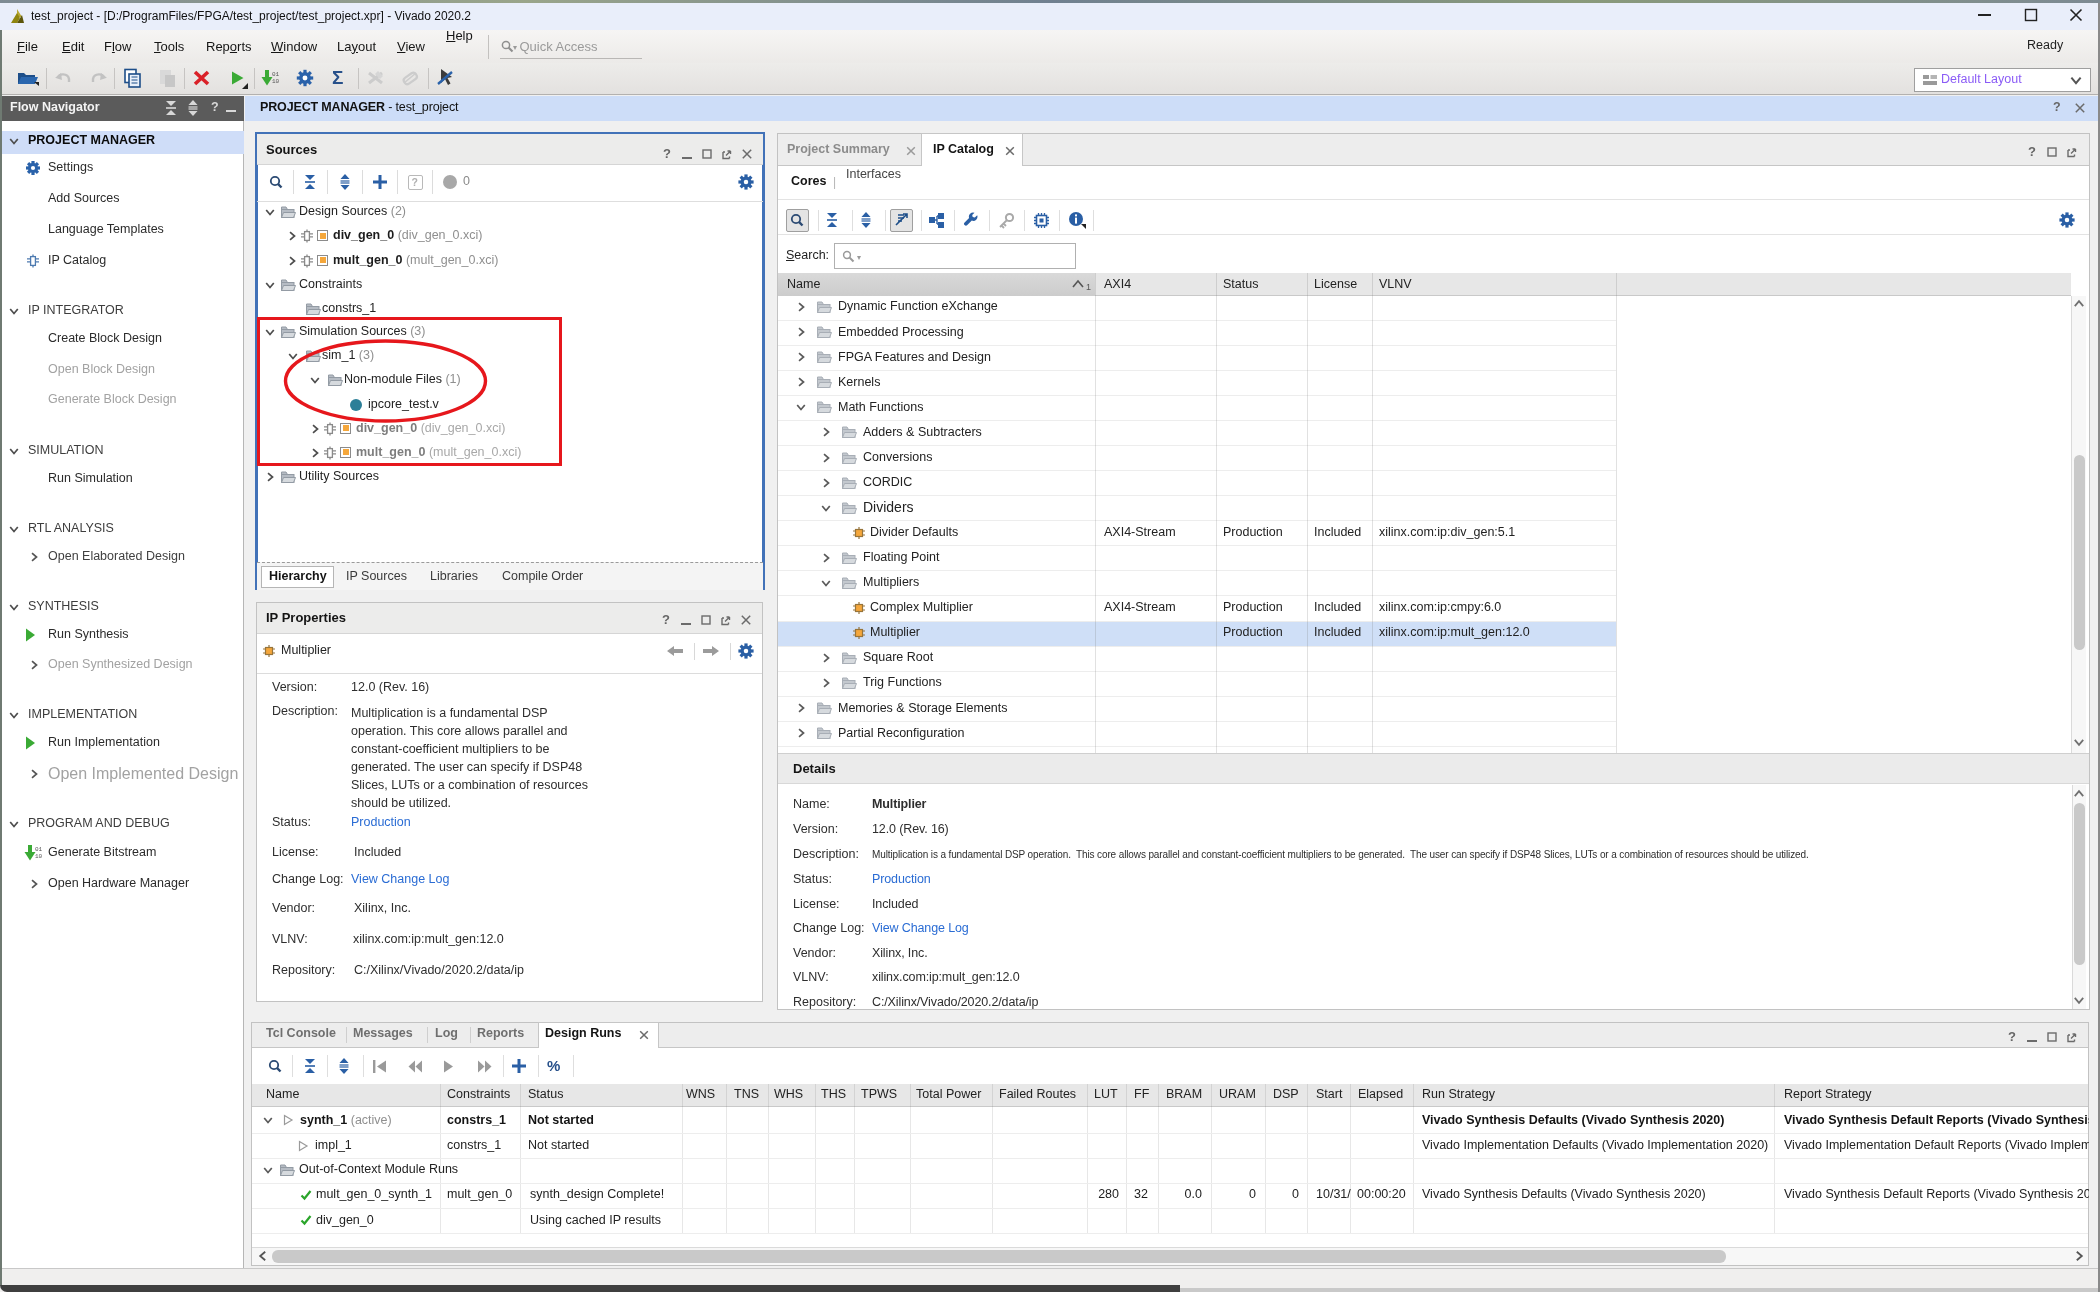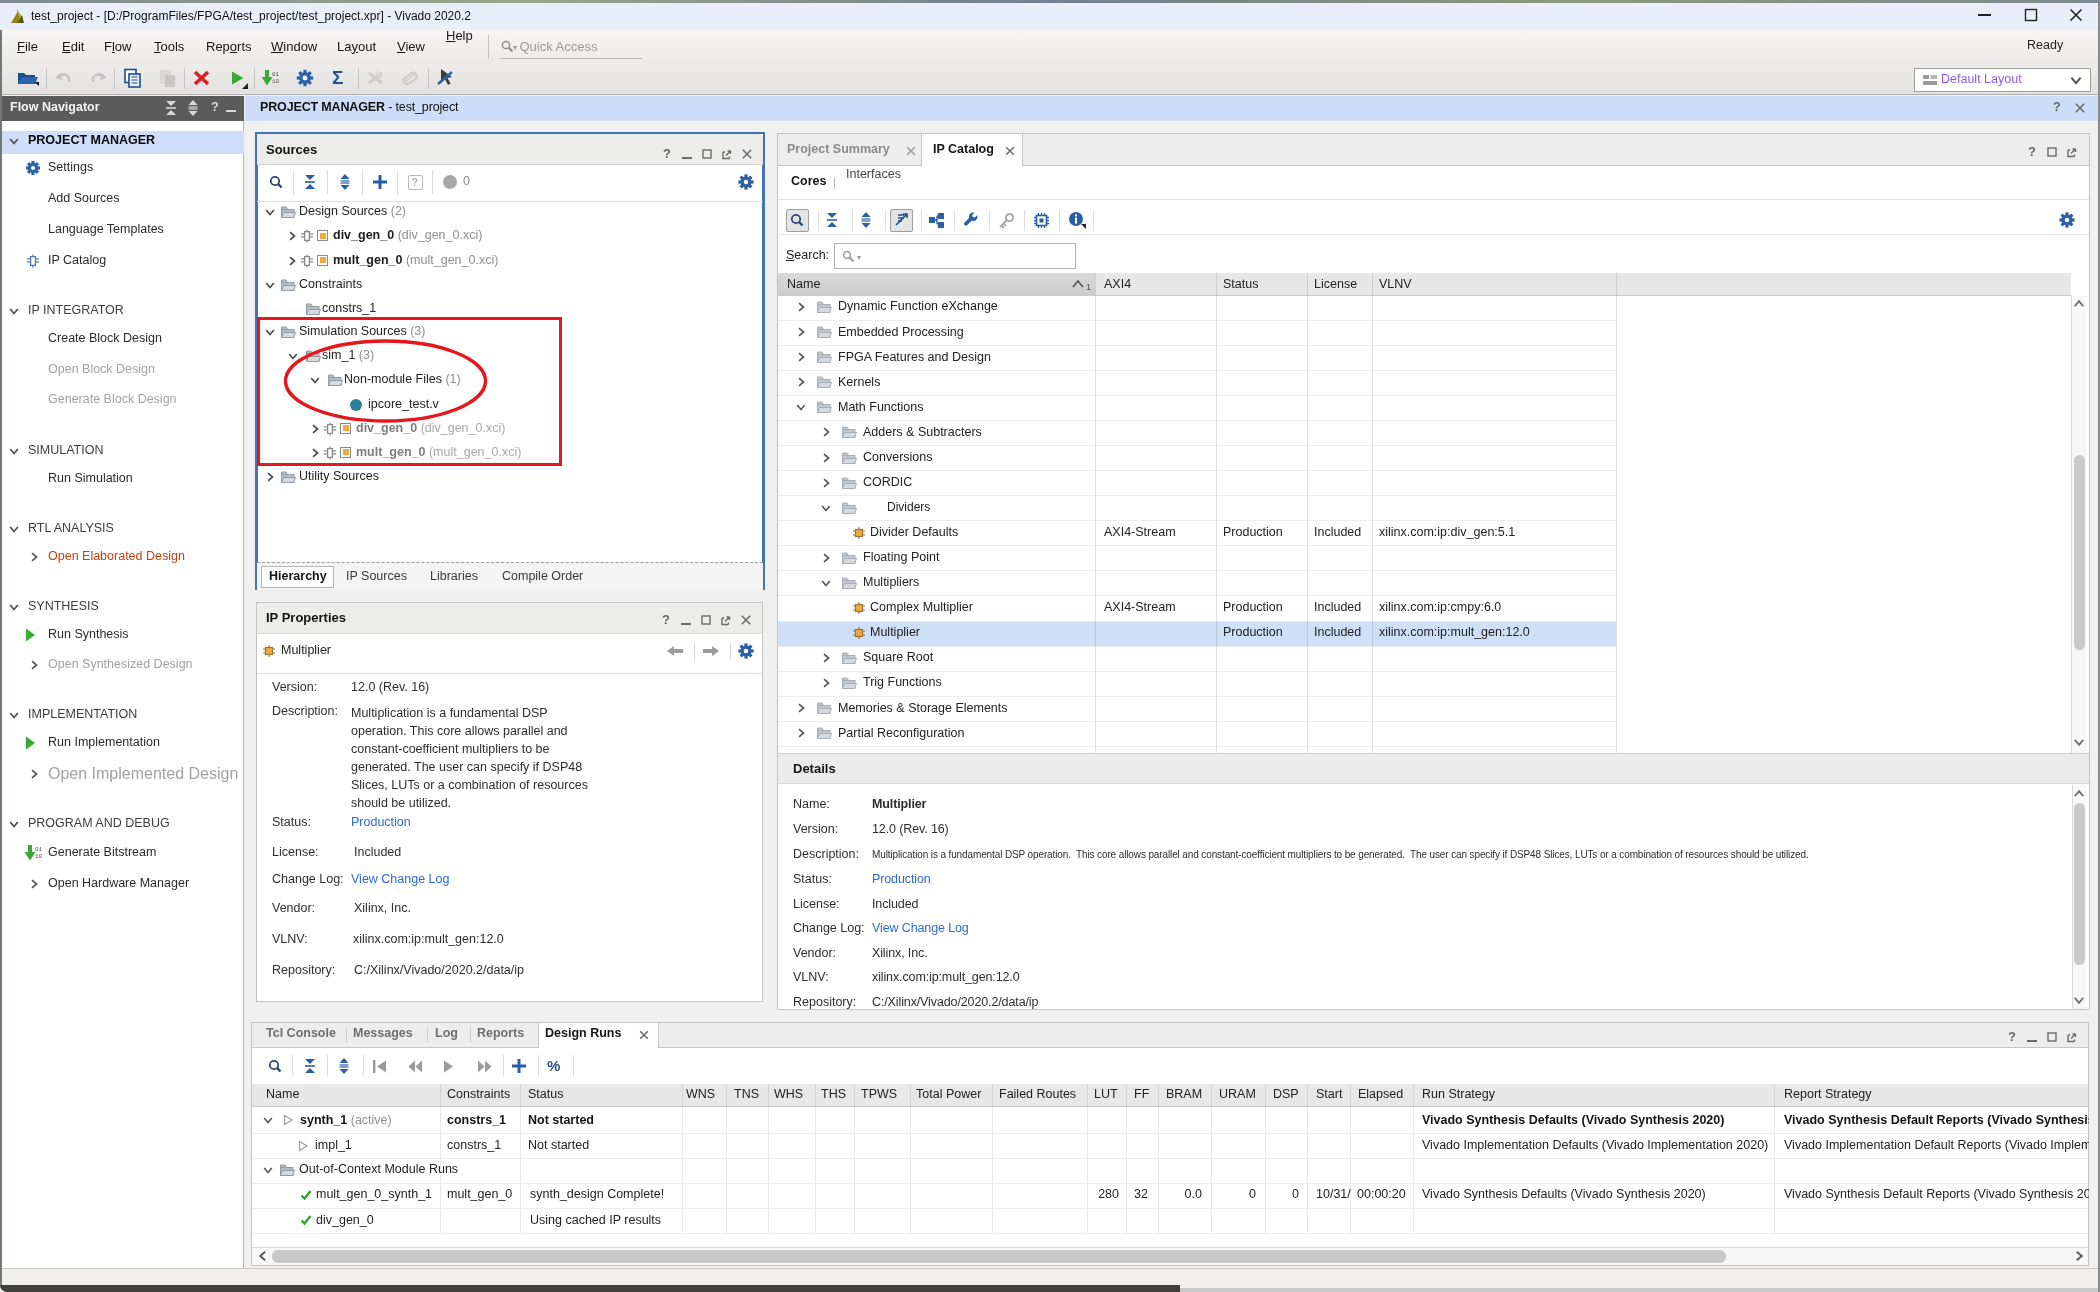--- a/index.html
+++ b/index.html
@@ -189,21 +189,21 @@
   </svg>
 <div style="position:absolute;left:28px;top:443.2px;font-size:12.5px;color:#3d3d3d;font-weight:400;line-height:15.6px;white-space:nowrap;">SIMULATION</div>
 <div style="position:absolute;left:48px;top:471.2px;font-size:12.5px;color:#2b2b2b;font-weight:400;line-height:15.6px;white-space:nowrap;">Run Simulation</div>
 <svg style="position:absolute;left:7px;top:522px" width="14" height="14">
     <path d="M-3.78 -1.98 L0 2.5200000000000005 L3.78 -1.98" transform="translate(7 7)" fill="none" stroke="#4d4d4d" stroke-width="1.7"></path>
   </svg>
 <div style="position:absolute;left:28px;top:521.2px;font-size:12.5px;color:#3d3d3d;font-weight:400;line-height:15.6px;white-space:nowrap;">RTL ANALYSIS</div>
 <svg style="position:absolute;left:27px;top:550px" width="14" height="14">
     <path d="M-1.98 -3.78 L2.5200000000000005 0 L-1.98 3.78" transform="translate(7 7)" fill="none" stroke="#555" stroke-width="1.7"></path>
   </svg>
-<div style="position:absolute;left:48px;top:549.2px;font-size:12.5px;color:#c2410c;font-weight:400;line-height:15.6px;white-space:nowrap;">Open Elaborated Design</div>
+<div style="position:absolute;left:48px;top:549.2px;font-size:12.5px;color:#404040;font-weight:400;line-height:15.6px;white-space:nowrap;">Open Elaborated Design</div>
 <svg style="position:absolute;left:7px;top:600px" width="14" height="14">
     <path d="M-3.78 -1.98 L0 2.5200000000000005 L3.78 -1.98" transform="translate(7 7)" fill="none" stroke="#4d4d4d" stroke-width="1.7"></path>
   </svg>
 <div style="position:absolute;left:28px;top:599.2px;font-size:12.5px;color:#3d3d3d;font-weight:400;line-height:15.6px;white-space:nowrap;">SYNTHESIS</div>
 <svg style="position:absolute;left:23px;top:627px" width="16" height="16">
     <path d="M3 1.5 L12.02 8 L3 14.5 Z" fill="#3aaa35"></path>
   </svg>
 <div style="position:absolute;left:48px;top:627.2px;font-size:12.5px;color:#2b2b2b;font-weight:400;line-height:15.6px;white-space:nowrap;">Run Synthesis</div>
 <svg style="position:absolute;left:27px;top:658px" width="14" height="14">
     <path d="M-1.98 -3.78 L2.5200000000000005 0 L-1.98 3.78" transform="translate(7 7)" fill="none" stroke="#555" stroke-width="1.7"></path>
@@ -686,21 +686,21 @@
 <div style="position:absolute;left:863px;top:474.9px;font-size:12.5px;color:#222;font-weight:400;line-height:15.6px;white-space:nowrap;">CORDIC</div>
 <div style="position:absolute;left:778px;top:520.23px;width:838px;height:1px;background:#ededed"></div>
 <svg style="position:absolute;left:819px;top:500.69500000000005px" width="14" height="14">
     <path d="M-3.78 -1.98 L0 2.5200000000000005 L3.78 -1.98" transform="translate(7 7)" fill="none" stroke="#5a5a5a" stroke-width="1.7"></path>
   </svg>
 <svg style="position:absolute;left:842px;top:501.69500000000005px" width="15" height="13" viewBox="0 0 15 13">
     <path d="M0.5 3.5 L0.5 1 L5 1 L6.5 3.5 Z" fill="#c3c8ce" stroke="#a8aeb6" stroke-width="1"></path>
     <rect x="0.5" y="3.5" width="12.5" height="8" fill="#c3c8ce" stroke="#a8aeb6" stroke-width="1"></rect>
     <path d="M0.5 11.5 L2.5 6.5 L14.5 6.5 L12.5 11.5 Z" fill="#d6dade" stroke="#a8aeb6" stroke-width="1"></path>
   </svg>
-<div style="position:absolute;left:863px;top:499.9px;font-size:12px;color:#222;font-weight:400;line-height:15.6px;white-space:nowrap;margin-left:24px;">Dividers</div>
+<div style="position:absolute;left:863px;top:499.9px;font-size:14px;color:#222;font-weight:400;line-height:15.6px;white-space:nowrap;">Dividers</div>
 <div style="position:absolute;left:778px;top:545.3000000000001px;width:838px;height:1px;background:#ededed"></div>
 <svg style="position:absolute;left:852px;top:525.765px" width="14" height="14" viewBox="0 0 14 14">
     <g stroke="#97743a" stroke-width="1.2">
       <path d="M7 1 V13 M3.5 5 H1 M3.5 9 H1 M10.5 5 H13 M10.5 9 H13"></path>
       <rect x="3.5" y="3.5" width="7" height="7" fill="#f5a73b"></rect>
     </g>
   </svg>
 <div style="position:absolute;left:870px;top:525.0px;font-size:12.5px;color:#222;font-weight:400;line-height:15.6px;white-space:nowrap;">Divider Defaults</div>
 <div style="position:absolute;left:1104px;top:525.0px;font-size:12.5px;color:#222;font-weight:400;line-height:15.6px;white-space:nowrap;">AXI4-Stream</div>
 <div style="position:absolute;left:1223px;top:525.0px;font-size:12.5px;color:#222;font-weight:400;line-height:15.6px;white-space:nowrap;">Production</div>

